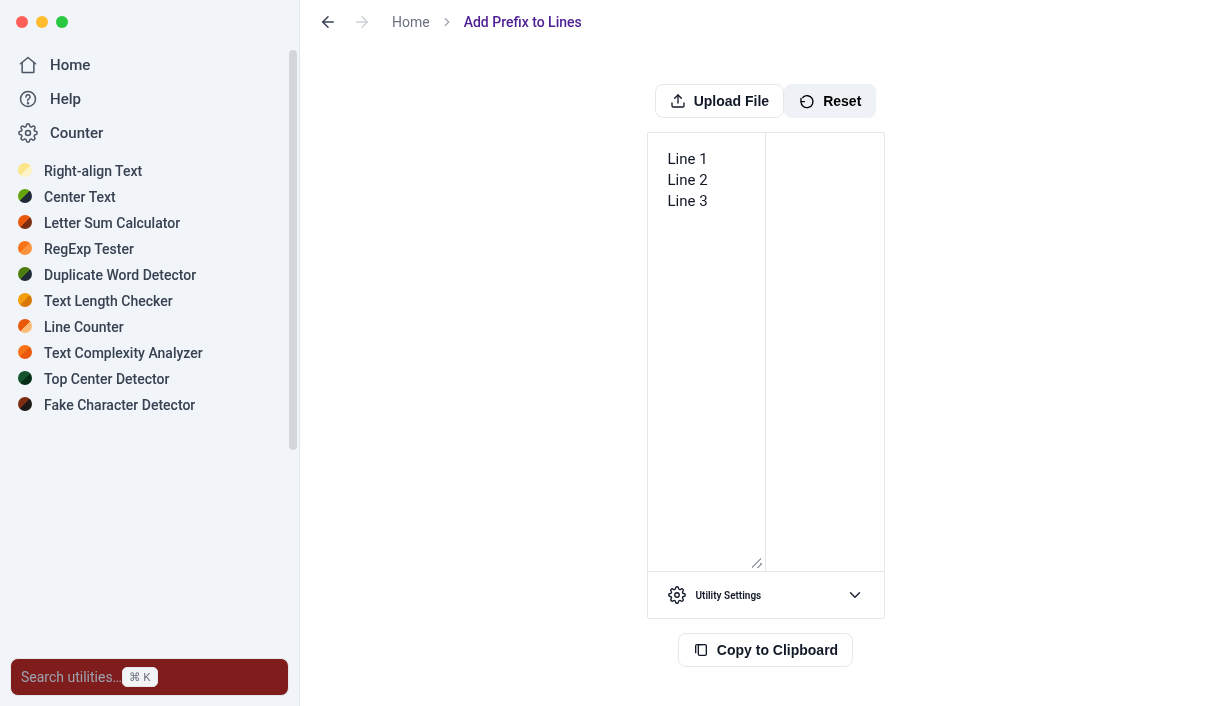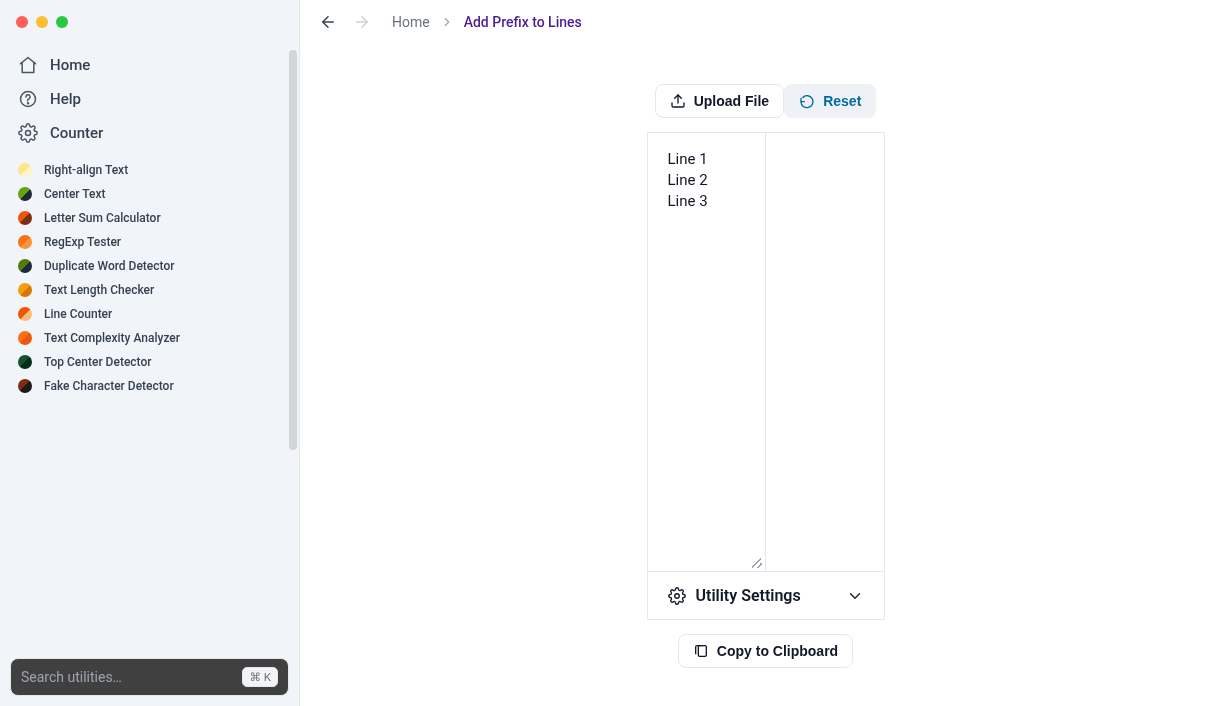--- a/index.html
+++ b/index.html
@@ -57,26 +57,26 @@
     font-size: 13.5px;
     font-weight: 600;
     color: #6b7280;
   }
   .fav-list {
     padding: 0 8px;
     overflow-y: auto;
   }
   .fav-item {
     display: flex;
-    align-items: flex-end;
+    align-items: flex-start;
     gap: 12px;
     padding: 5px 10px;
     border-radius: 8px;
     color: #374151;
-    font-size: 12px;
+    font-size: 14px;
     font-weight: 500;
     cursor: pointer;
   }
   .fav-swatch {
     width: 14px; height: 14px; border-radius: 50%;
     flex-shrink: 0;
   }
   .sidebar-scroll {
     position: absolute;
     right: 2px;
@@ -87,22 +87,22 @@
     border-radius: 4px;
   }
 
   .search-wrap {
     margin-top: auto;
     padding: 10px;
   }
   .search-box {
     display: flex;
     align-items: center;
-    justify-content: space-between;
-    background: #404040;
+    justify-content: flex-start;
+    background: #7f1d1d;
     border: 1px solid #e5e7eb;
     border-radius: 8px;
     padding: 8px 10px;
     color: #9ca3af;
     font-size: 14px;
   }
   .kbd {
     background: #f3f4f6;
     border: 1px solid #e5e7eb;
     border-radius: 5px;
@@ -163,21 +163,21 @@
     border-radius: 8px;
     cursor: pointer;
     border: 1px solid #e5e7eb;
     background: #ffffff;
     color: #111827;
   }
   .btn .icon { width: 16px; height:16px; display:flex; align-items:center; justify-content:center;}
   .btn-ghost {
     border: 1px solid transparent;
     background: #eef1f5;
-    color: #0369a1;
+    color: #000000;
   }
 
   .panel {
     border: 1px solid #e5e7eb;
     border-radius: 2px;
     overflow: hidden;
     display: flex;
     flex-direction: column;
   }
   .io-row {
@@ -221,21 +221,21 @@
   .settings-row {
     display: flex;
     align-items: center;
     justify-content: space-between;
     padding: 14px 20px;
     border-top: 1px solid #e5e7eb;
     cursor: pointer;
   }
   .settings-left {
     display: flex; align-items: center; gap: 10px;
-    font-size: 16px; font-weight: 600; color: #111827;
+    font-size: 10px; font-weight: 600; color: #111827;
   }
 
   .footer {
     display: flex;
     justify-content: flex-end;
     padding-top: 14px;
   }
 
   svg { display:block; }
 </style>

